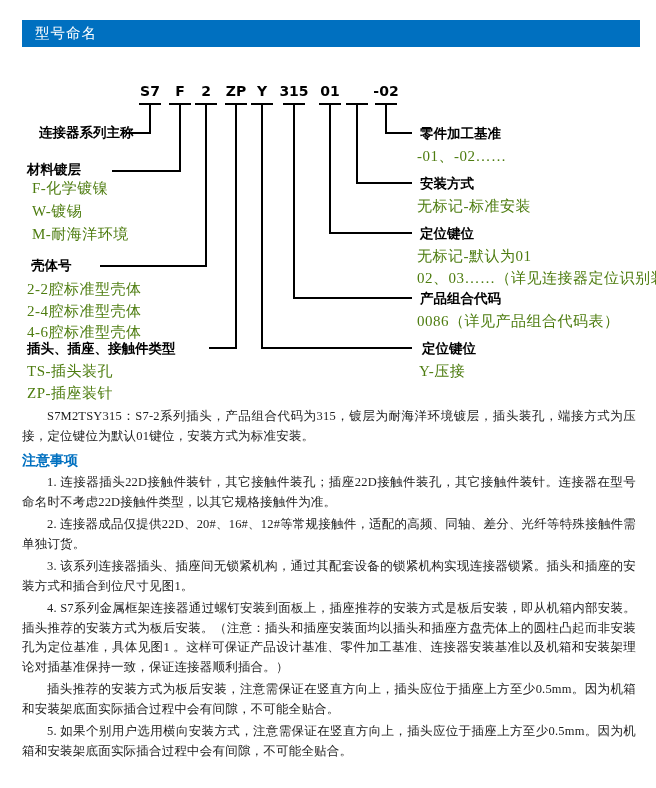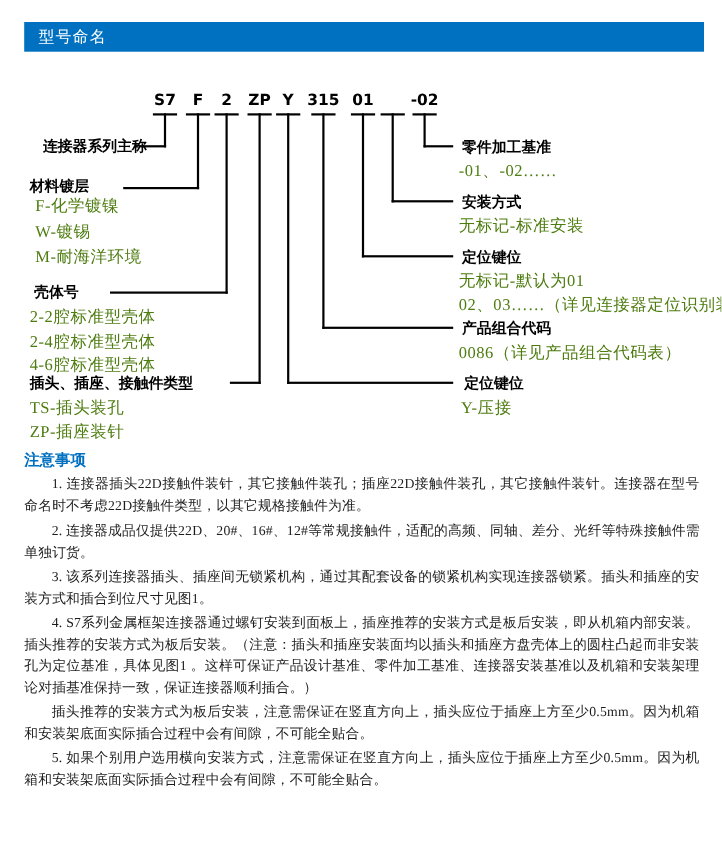--- a/index.html
+++ b/index.html
@@ -162,20 +162,21 @@
     <div class="grp-item" style="left:417px;top:271px">02、03……（详见连接器定位识别装置）</div>
 
     <div class="grp-title" style="left:420px;top:291px">产品组合代码</div>
     <div class="grp-item" style="left:417px;top:314px">0086（详见产品组合代码表）</div>
 
     <div class="grp-title" style="left:422px;top:341px">定位键位</div>
     <div class="grp-item" style="left:419px;top:364px">Y-压接</div>
   </div>
 
   <div class="text-block">
+    <p class="para">S7M2TSY315：S7-2系列插头，产品组合代码为315，镀层为耐海洋环境镀层，插头装孔，端接方式为压接，定位键位为默认01键位，安装方式为标准安装。</p>
 
     <div class="sec-heading">注意事项</div>
     <p class="para">1. 连接器插头22D接触件装针，其它接触件装孔；插座22D接触件装孔，其它接触件装针。连接器在型号命名时不考虑22D接触件类型，以其它规格接触件为准。</p>
     <p class="para">2. 连接器成品仅提供22D、20#、16#、12#等常规接触件，适配的高频、同轴、差分、光纤等特殊接触件需单独订货。</p>
     <p class="para">3. 该系列连接器插头、插座间无锁紧机构，通过其配套设备的锁紧机构实现连接器锁紧。插头和插座的安装方式和插合到位尺寸见图1。</p>
     <p class="para">4. S7系列金属框架连接器通过螺钉安装到面板上，插座推荐的安装方式是板后安装，即从机箱内部安装。插头推荐的安装方式为板后安装。（注意：插头和插座安装面均以插头和插座方盘壳体上的圆柱凸起而非安装孔为定位基准，具体见图1 。这样可保证产品设计基准、零件加工基准、连接器安装基准以及机箱和安装架理论对插基准保持一致，保证连接器顺利插合。）</p>
     <p class="para">插头推荐的安装方式为板后安装，注意需保证在竖直方向上，插头应位于插座上方至少0.5mm。因为机箱和安装架底面实际插合过程中会有间隙，不可能全贴合。</p>
     <p class="para">5. 如果个别用户选用横向安装方式，注意需保证在竖直方向上，插头应位于插座上方至少0.5mm。因为机箱和安装架底面实际插合过程中会有间隙，不可能全贴合。</p>
   </div>
 

